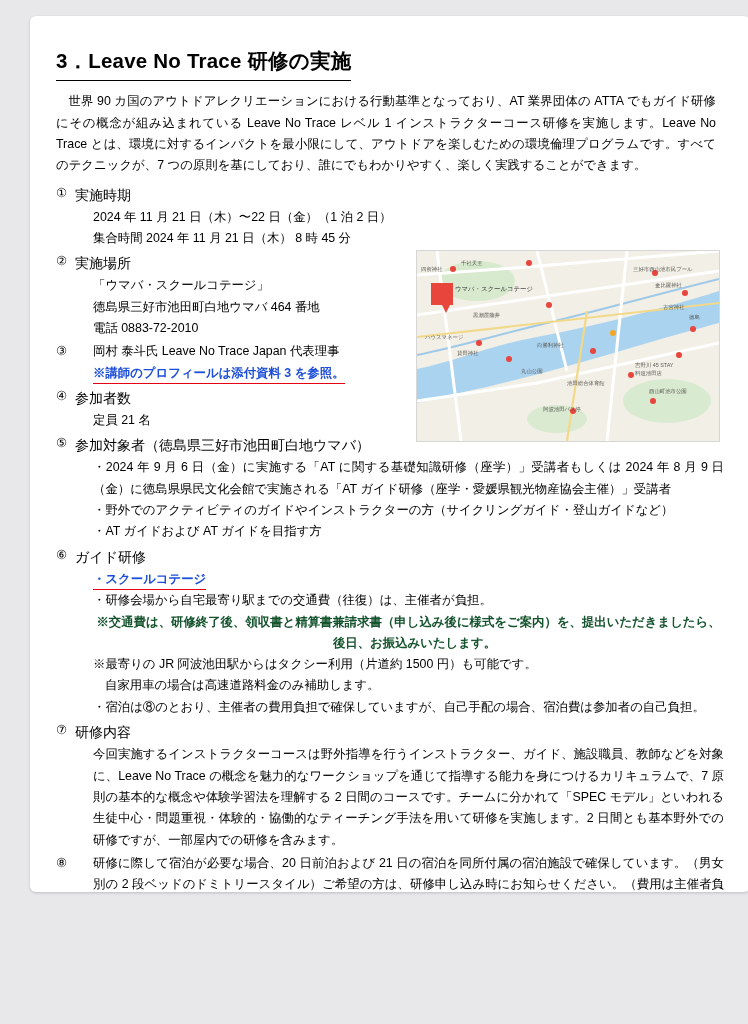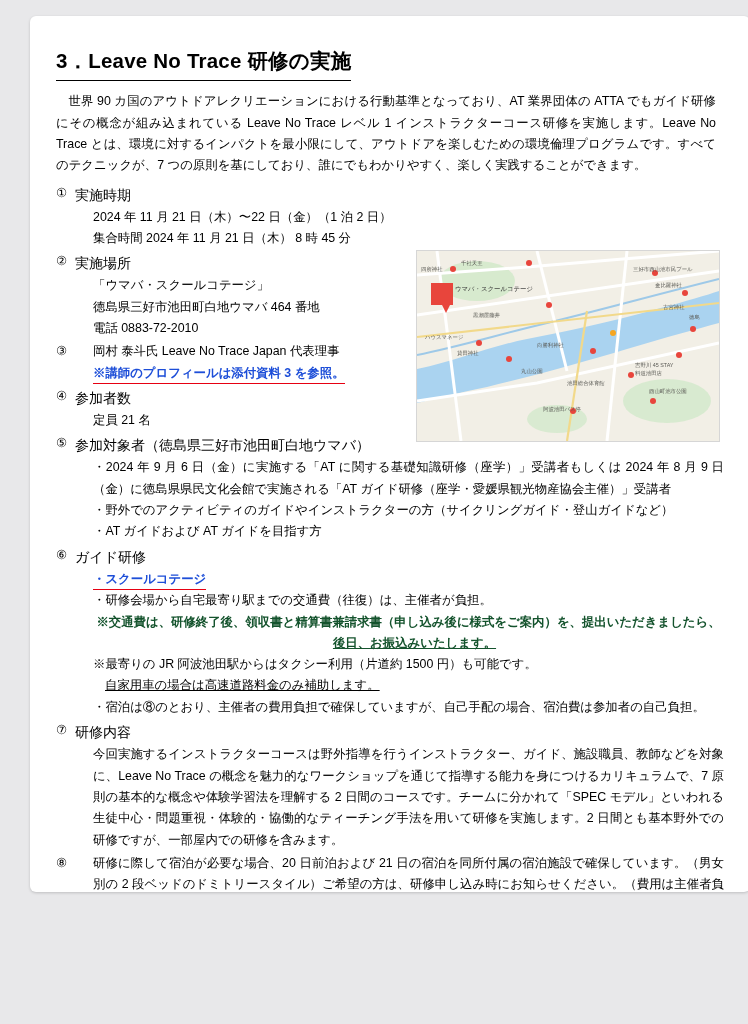--- a/index.html
+++ b/index.html
@@ -64,21 +64,20 @@
   .item-title {
     font-size: 14px;
     line-height: 1.72;
   }
   .sub {
     padding-left: 18px;
     line-height: 1.72;
   }
   .sub.deep {
     padding-left: 30px;
-    text-decoration: underline;
   }
   .red {
     color: #14532d;
     font-weight: 700;
     text-align: center;
   }
   .red-ul {
     color: #1d4ed8;
     font-weight: 700;
     border-bottom: 1.5px solid #e60012;

